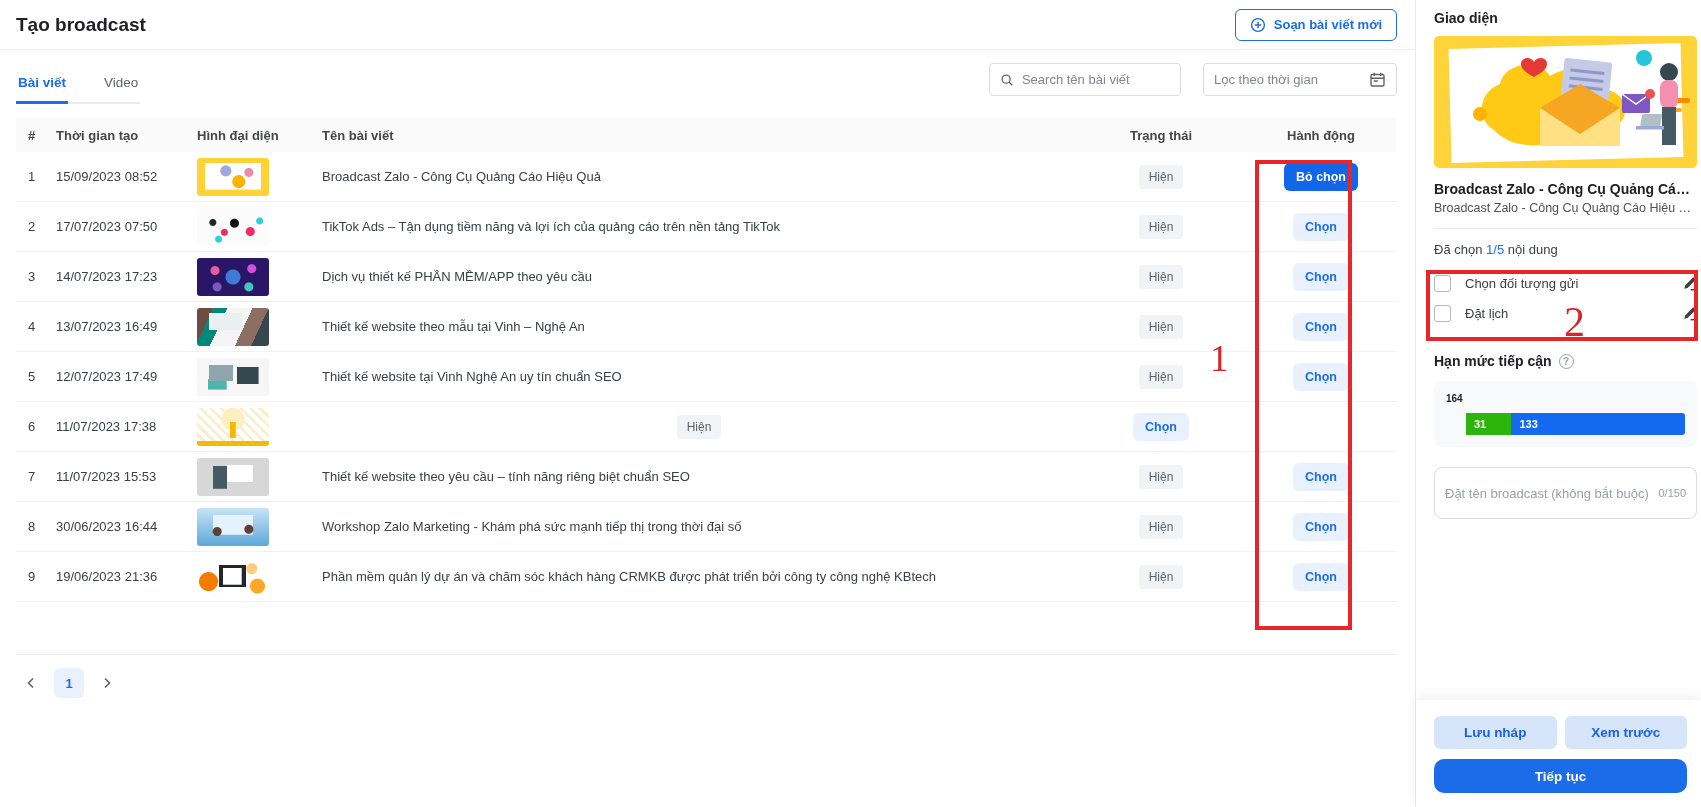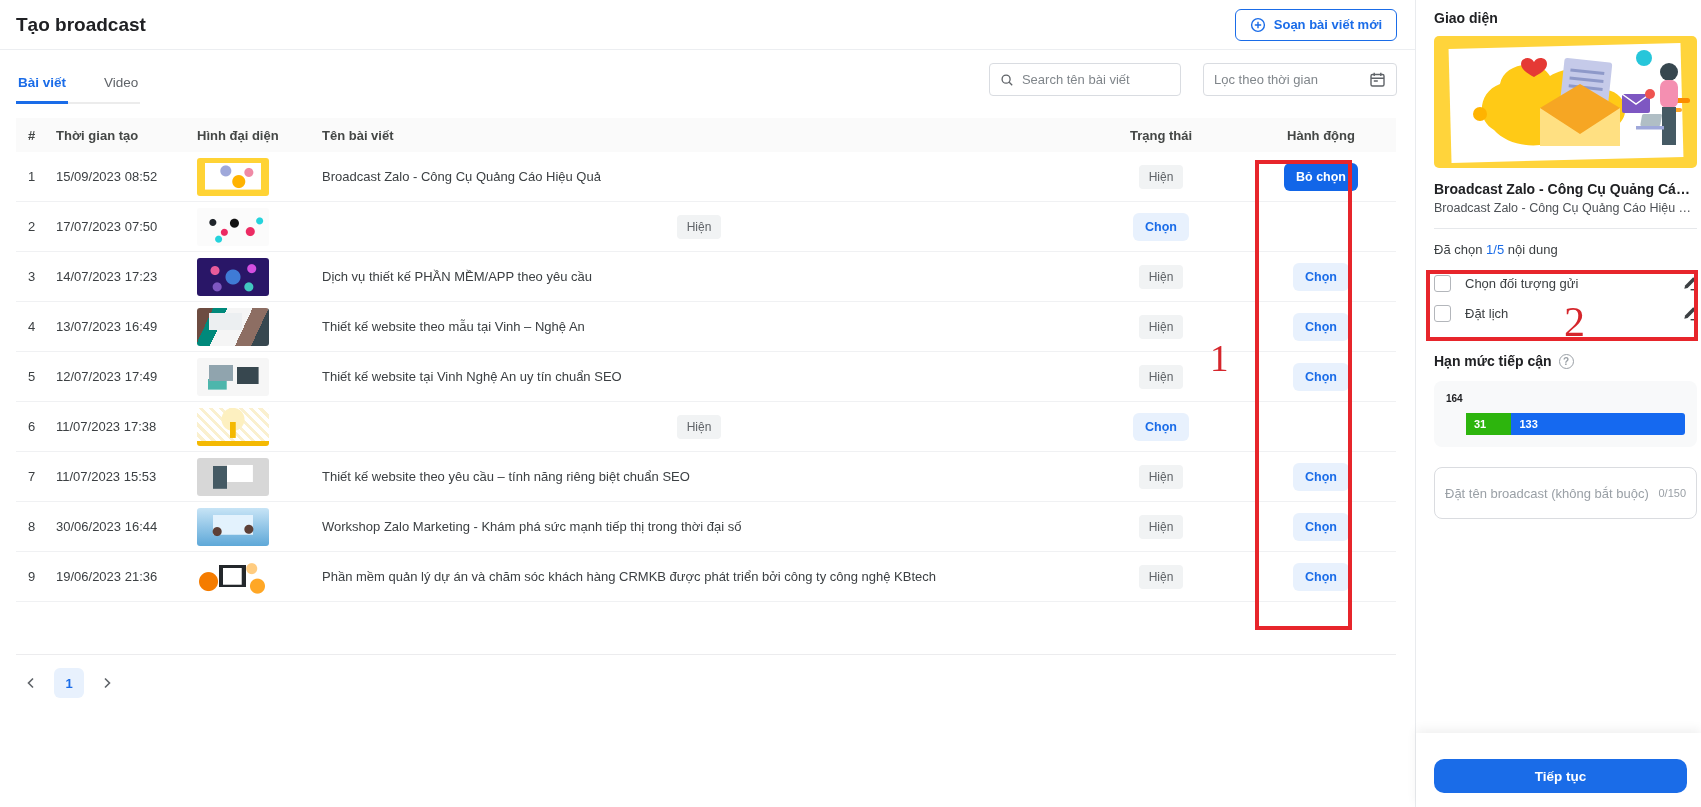--- a/index.html
+++ b/index.html
@@ -284,20 +284,21 @@
         <div class="cell c-status"><span class="status-badge">Hiện</span></div>
         <div class="cell c-action"><button class="action-btn" data-selected="true">Bỏ chọn</button></div>
       </div>
 
       <div class="trow">
         <div class="cell c-index">2</div>
         <div class="cell">17/07/2023 07:50</div>
         <div class="cell">
             <div data-thumb="tiktok-white"></div>
           </div>
+        <div class="cell c-title">TikTok Ads – Tận dụng tiềm năng và lợi ích của quảng cáo trên nền tảng TikTok</div>
         <div class="cell c-status"><span class="status-badge">Hiện</span></div>
         <div class="cell c-action"><button class="action-btn" data-selected="false">Chọn</button></div>
       </div>
 
       <div class="trow">
         <div class="cell c-index">3</div>
         <div class="cell">14/07/2023 17:23</div>
         <div class="cell">
             <div data-thumb="dark-purple-tech"></div>
           </div>
@@ -463,20 +464,24 @@
         <div class="seg seg-blue">133</div>
       </div>
     </div>
 
     <div class="name-field">
       <input type="text" placeholder="Đặt tên broadcast (không bắt buộc)" style="">
       <span class="char-counter">0/150</span>
     </div>
 
     <div class="sb-footer">
+      <div class="sb-footer-row">
+        <button class="btn-light">Lưu nháp</button>
+        <button class="btn-light">Xem trước</button>
+      </div>
       <button class="btn-primary">Tiếp tục</button>
     </div>
   </aside>
 
   <div class="anno-box anno-box-1"></div>
   <div class="anno-num anno-num-1">1</div>
   <div class="anno-box anno-box-2"></div>
   <div class="anno-num anno-num-2">2</div>
 
 </div>

